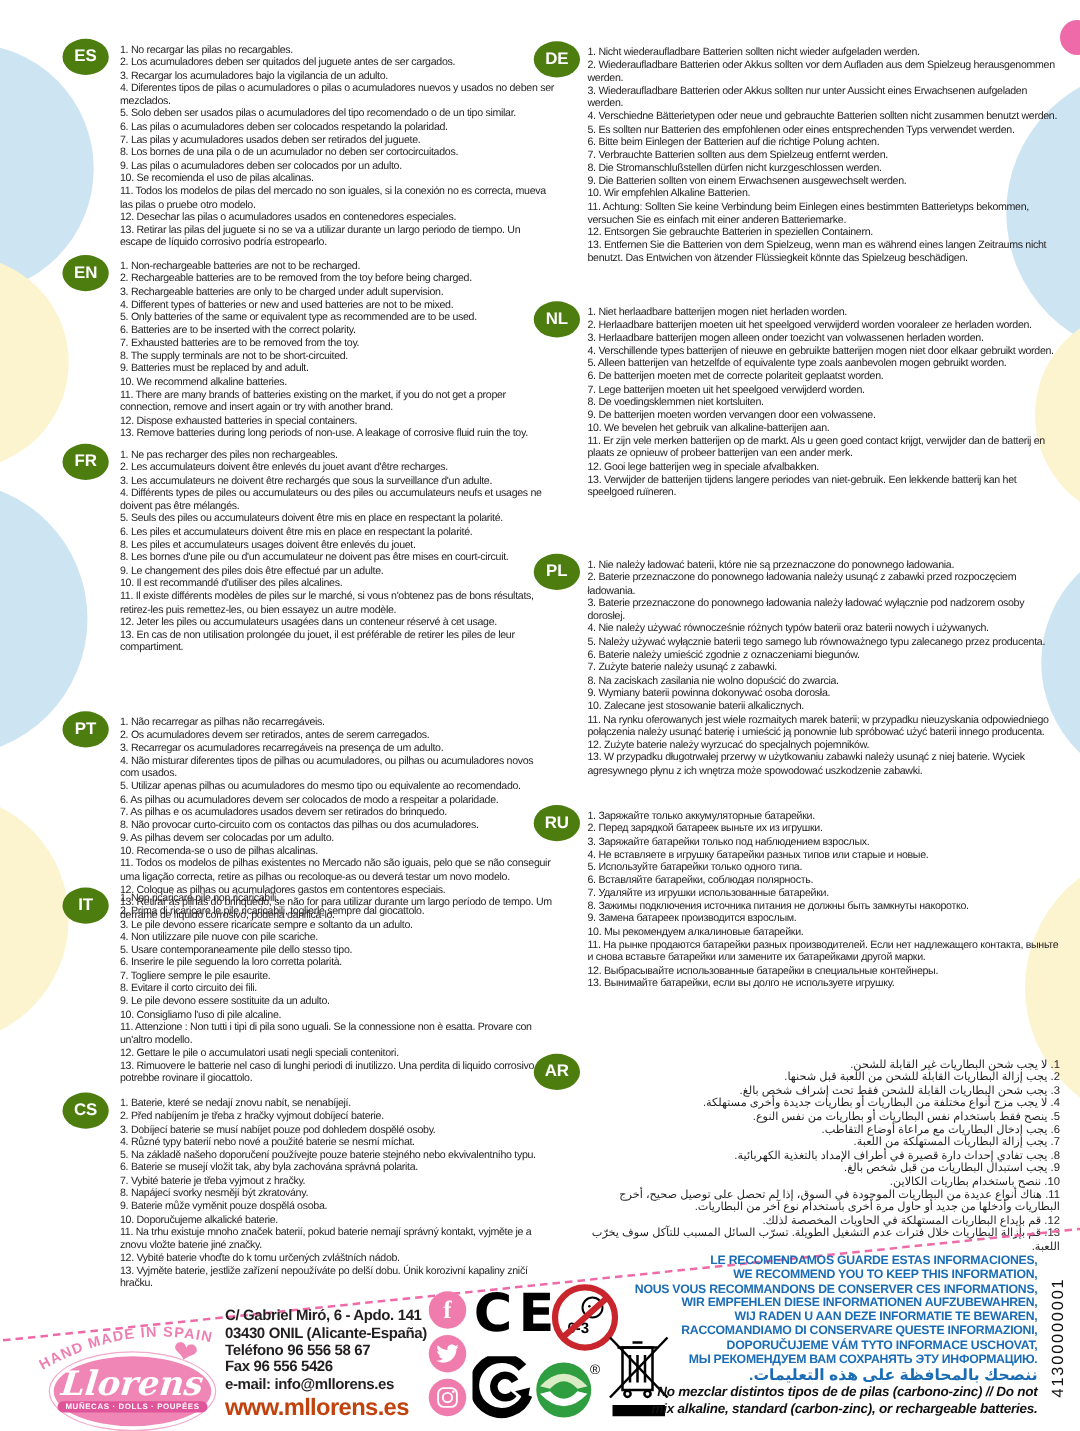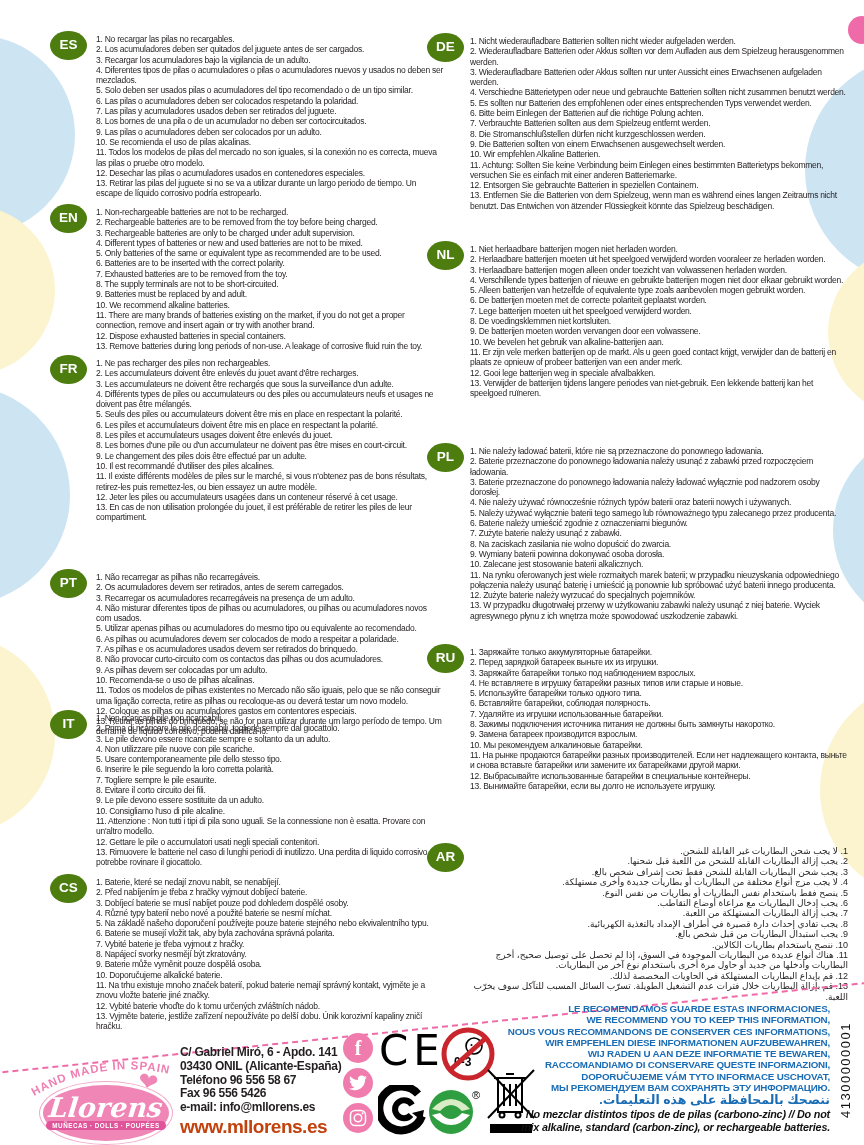--- a/index.html
+++ b/index.html
@@ -29,21 +29,21 @@
     position:absolute;left:40px;top:1082px;width:126px;height:56px;border-radius:50%;
     background:#ef86b6;border:3px solid #fff;box-shadow:0 0 0 1px #f3aacb;
     display:flex;flex-direction:column;align-items:center;justify-content:center;
   }
   .logo-script{font-family:"DejaVu Serif","Liberation Serif",serif;font-style:italic;font-weight:bold;color:#fff;font-size:27px;line-height:24px;transform:skewX(-6deg);}
   .logo-tag{background:#e0559a;color:#fff;font-size:6.3px;font-weight:bold;letter-spacing:.5px;border-radius:6px;padding:1px 6px;margin-top:1px;white-space:nowrap;}
   .logo-heart{position:absolute;left:138px;top:1068px;font-size:24px;color:#ef86b6;transform:rotate(12deg);text-shadow:0 0 2px #fff,0 0 2px #fff;}
   .addr{position:absolute;left:180px;top:1046px;font-size:12px;line-height:13.8px;font-weight:bold;letter-spacing:-0.3px;}
   .website{position:absolute;left:180px;top:1116px;font-size:19px;font-weight:bold;color:#c2410c;letter-spacing:-0.5px;}
   .social{position:absolute;left:343px;width:30px;height:30px;border-radius:50%;background:#f07cae;display:flex;align-items:center;justify-content:center;}
-  .ce-mark{position:absolute;left:379px;top:1026px;font-family:"DejaVu Sans",sans-serif;font-weight:normal;font-size:42px;letter-spacing:5px;color:#000;}
+  .ce-mark{position:absolute;left:379px;top:1026px;font-family:"DejaVu Sans",sans-serif;font-weight:bold;font-size:42px;letter-spacing:5px;color:#000;}
   .keep-block{position:absolute;left:420px;top:1003px;width:410px;text-align:right;color:#1a6cb5;font-weight:bold;font-size:9.8px;line-height:11.3px;letter-spacing:-0.2px;}
   .keep-ar{font-size:12.5px;line-height:14px;direction:rtl;}
   .no-mix{color:#111;font-style:italic;font-size:10.8px;line-height:13px;letter-spacing:-0.2px;margin-top:1px;}
   .refnum{position:absolute;left:780px;top:1063px;width:130px;height:14px;transform:rotate(-90deg);font-size:13px;letter-spacing:1.5px;text-align:center;color:#111;}
   svg text{font-family:"Liberation Sans",sans-serif;}
 </style>
 </head>
 <body>
 
 <div class="dot blue" style="left:-125px;top:35px;width:200px;height:200px;"></div>

